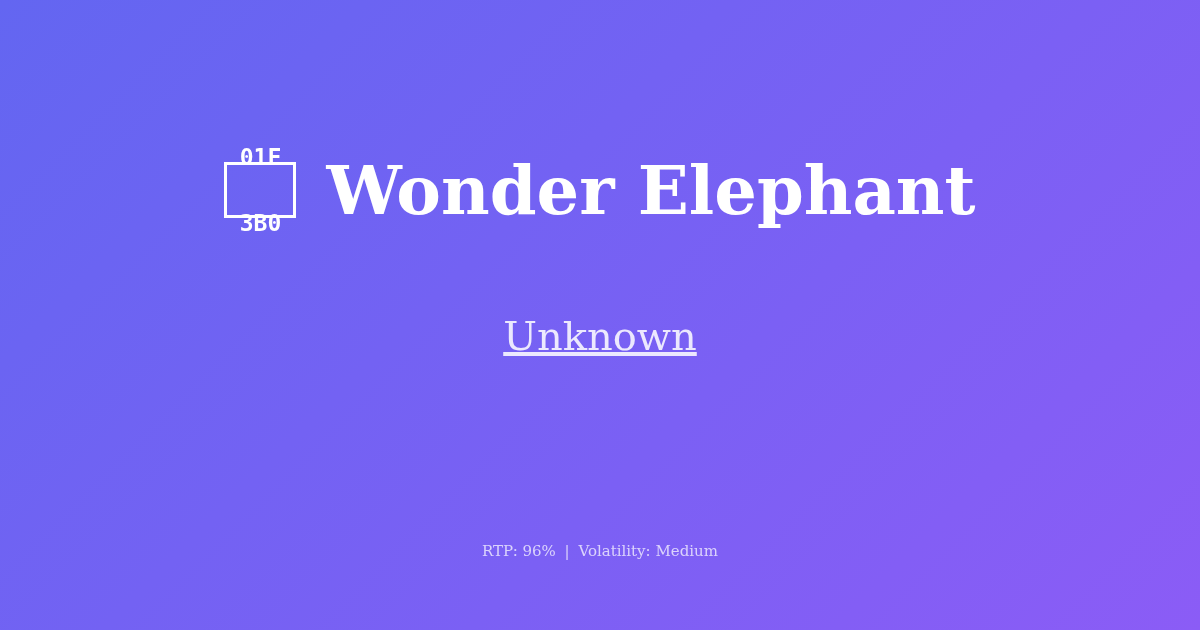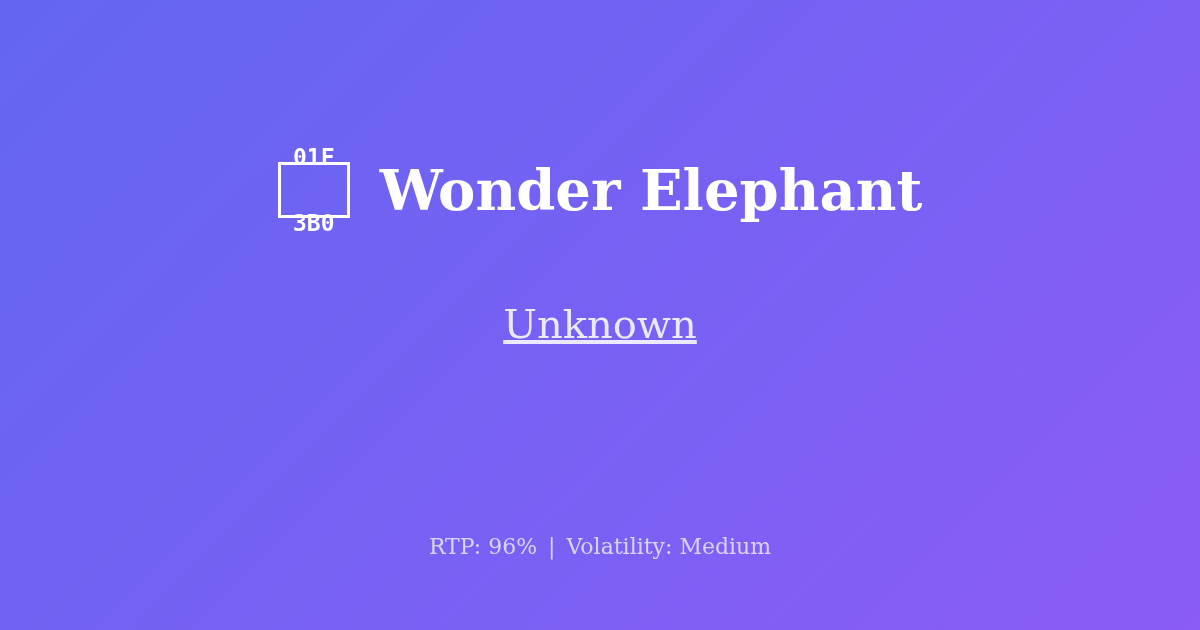--- a/index.html
+++ b/index.html
@@ -72,21 +72,21 @@
     font-weight: 700;
     letter-spacing: 0px;
     color: #FFFFFF;
     line-height: 1.08;
     display: block;
   }
 
   .title-text {
     font-family: "DejaVu Serif", "Liberation Serif", serif;
     font-weight: 700;
-    font-size: 56px;
+    font-size: 67px;
     line-height: 1.0;
     color: #FFFFFF;
     white-space: nowrap;
     letter-spacing: 0px;
   }
 
   
   .subtitle {
     margin-top: 46px;
     font-family: "DejaVu Serif", "Liberation Serif", serif;
@@ -101,21 +101,21 @@
 
   
   .footer-meta {
     position: absolute;
     left: 0;
     right: 0;
     bottom: 70px;
     text-align: center;
     font-family: "DejaVu Serif", "Liberation Serif", serif;
     font-weight: 400;
-    font-size: 22px;
+    font-size: 15px;
     line-height: 1.2;
     color: rgba(255, 255, 255, 0.72);
     white-space: nowrap;
     margin-top: 32px;
   }
   .meta-sep {
     padding: 0 4px;
   }
 </style>
 </head>

